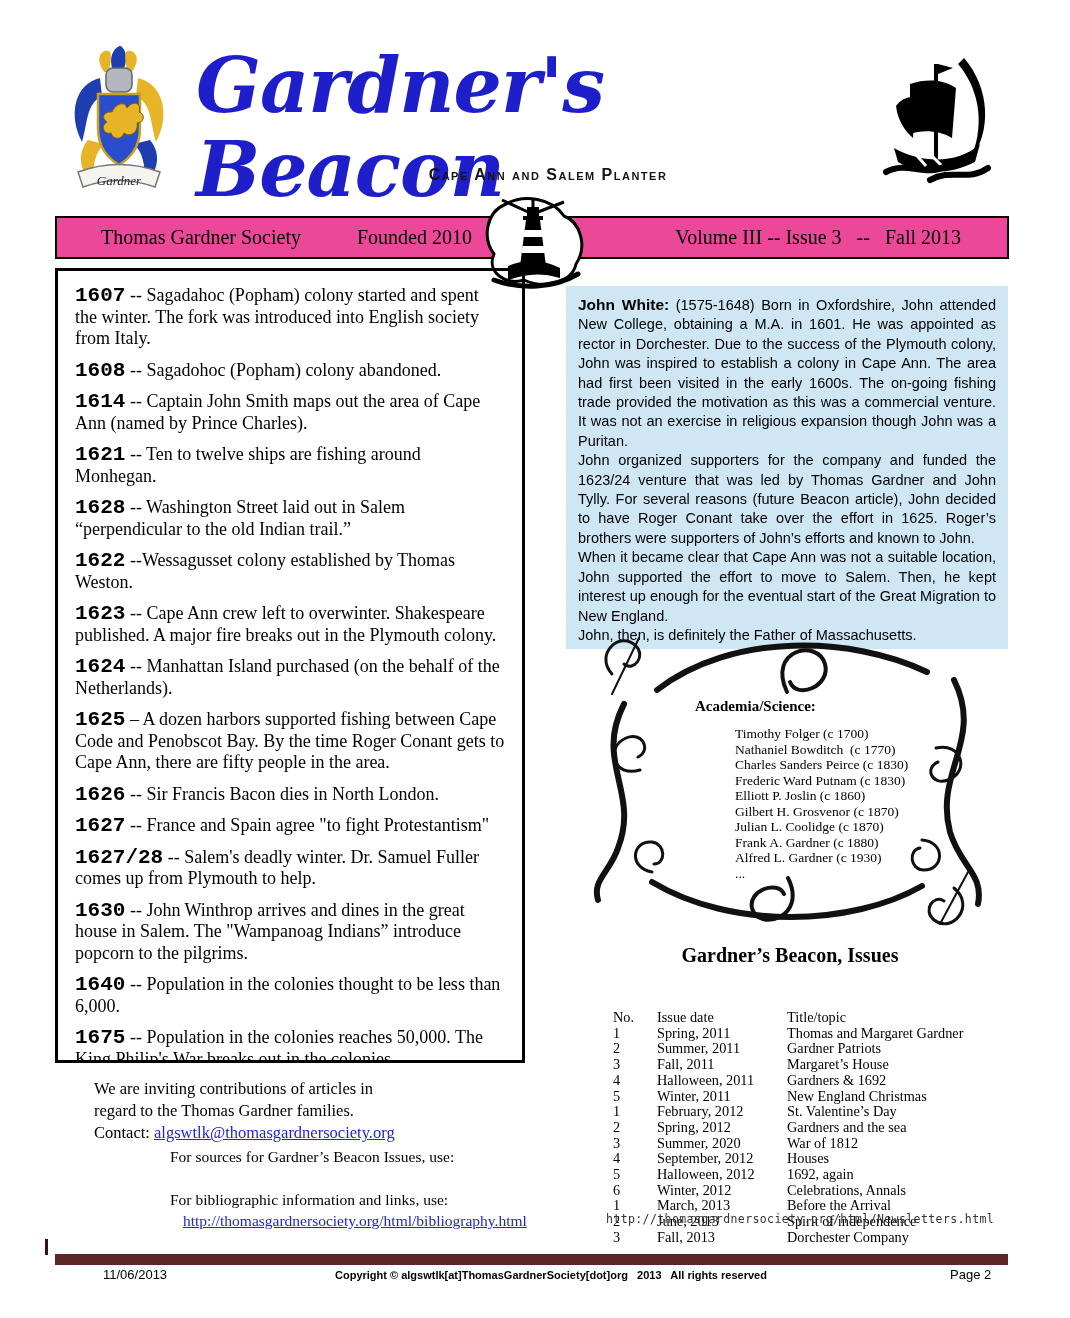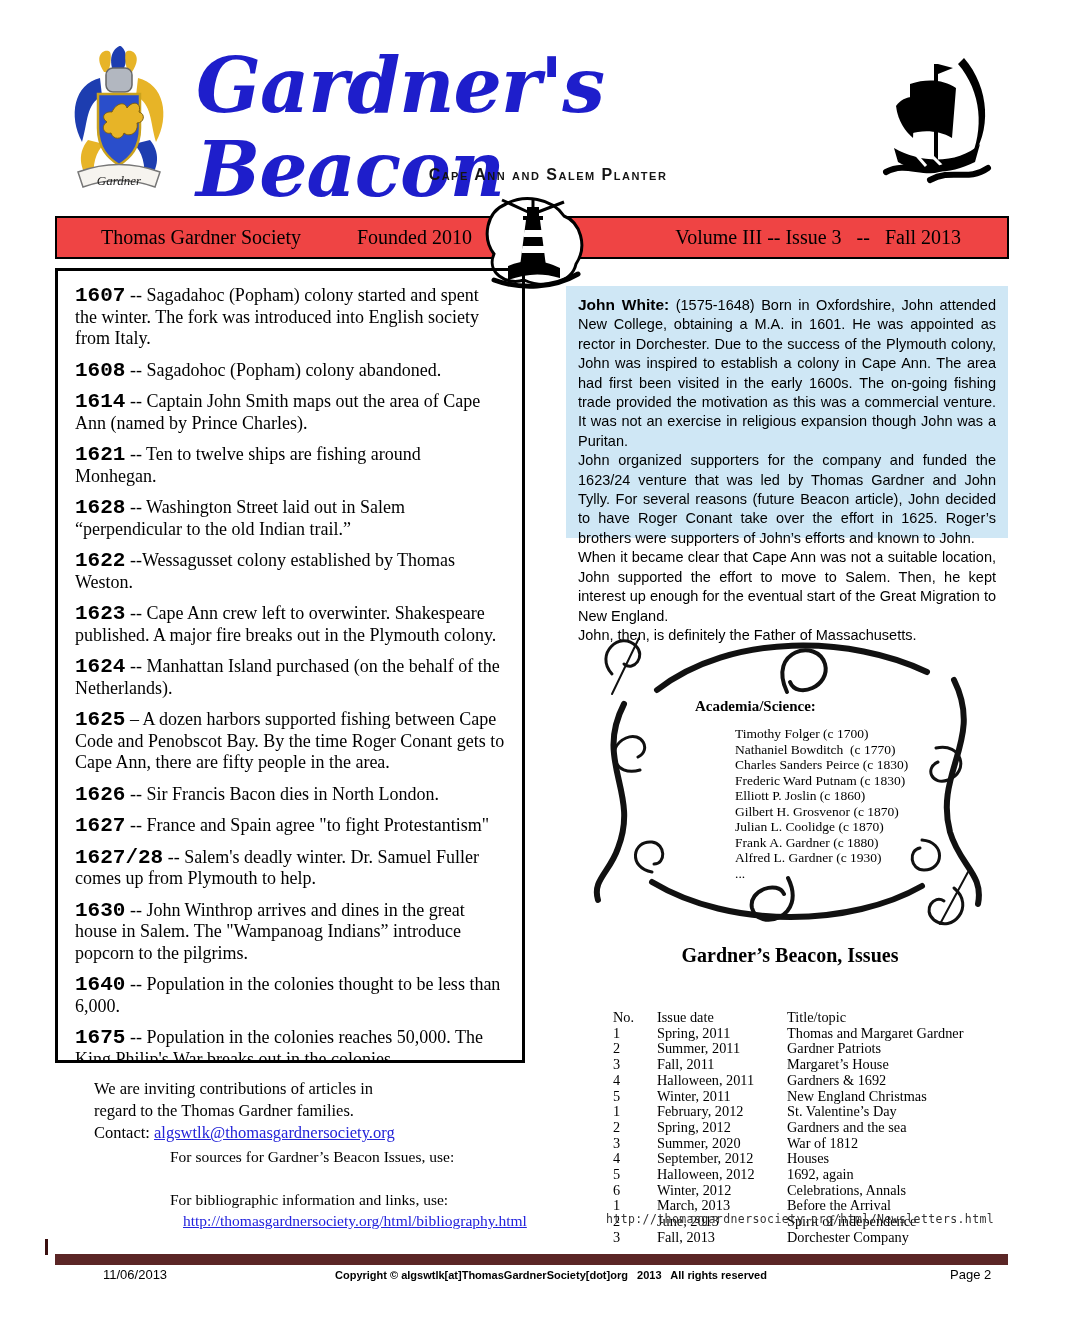--- a/index.html
+++ b/index.html
@@ -10,34 +10,34 @@
 
   
   #masthead-title{left:196px;top:44px;width:700px;font-family:"DejaVu Serif",serif;
       font-style:italic;font-weight:bold;font-size:76px;line-height:1.1;color:#1e1ecb;
       letter-spacing:-1px;}
   #masthead-subtitle{left:348px;top:166px;width:400px;text-align:center;
       font-family:"Liberation Sans",sans-serif;font-weight:bold;font-size:16px;
       font-variant:small-caps;letter-spacing:1.5px;color:#141414;}
 
   
-  #banner{left:55px;top:216px;width:950px;height:39px;border:2px solid #000;background:#ef4444;}
+  #banner{left:55px;top:216px;width:950px;height:39px;border:2px solid #000;background:#ec4899;}
   #banner span{position:absolute;top:0;line-height:39px;font-size:20px;}
   #banner-society{left:44px;}
   #banner-founded{left:300px;}
   #banner-volume{right:46px;}
 
   
   #timeline-box{left:55px;top:268px;width:470px;height:795px;border:3px solid #000;
       box-sizing:border-box;padding:14px 17px;overflow:hidden;}
   .tl-entry{font-size:18px;line-height:21.5px;margin-bottom:10px;}
   .tl-year{font-family:Liberation Mono, monospace;font-weight:bold;font-size:21px;}
 
   
-  #jw-box{left:566px;top:286px;width:442px;height:252px;box-sizing:border-box;
+  #jw-box{left:566px;top:286px;width:442px;height:363px;box-sizing:border-box;
       padding:9px 12px;font-family:"Liberation Sans",sans-serif;font-size:14.5px;
       line-height:19.4px;text-align:justify;}
   #jw-box .jw-p{margin:0;}
   .jw-lead{font-weight:bold;font-size:15.5px;}
 
   
   #flourish{left:582px;top:622px;}
   #acad-header{left:695px;top:698px;font-weight:bold;font-size:15px;}
   #acad-list{left:735px;top:726px;font-size:13.5px;line-height:15.5px;}
 

